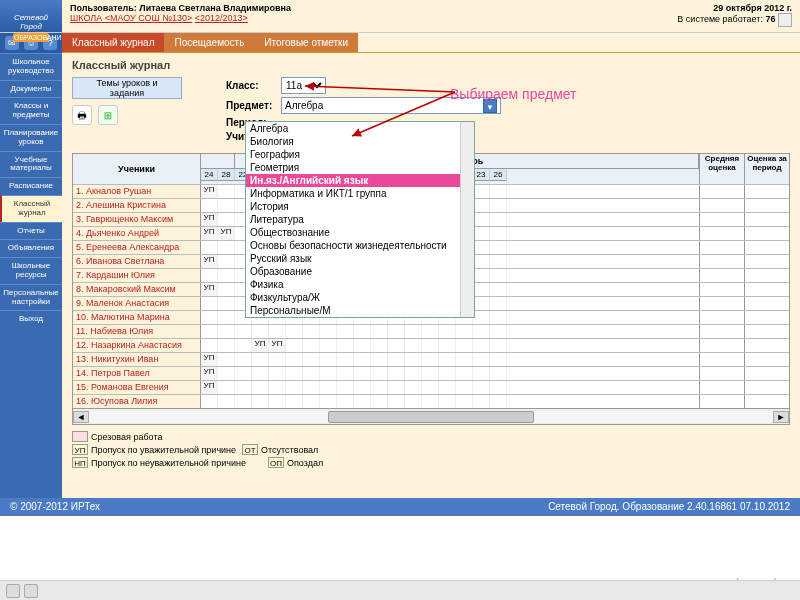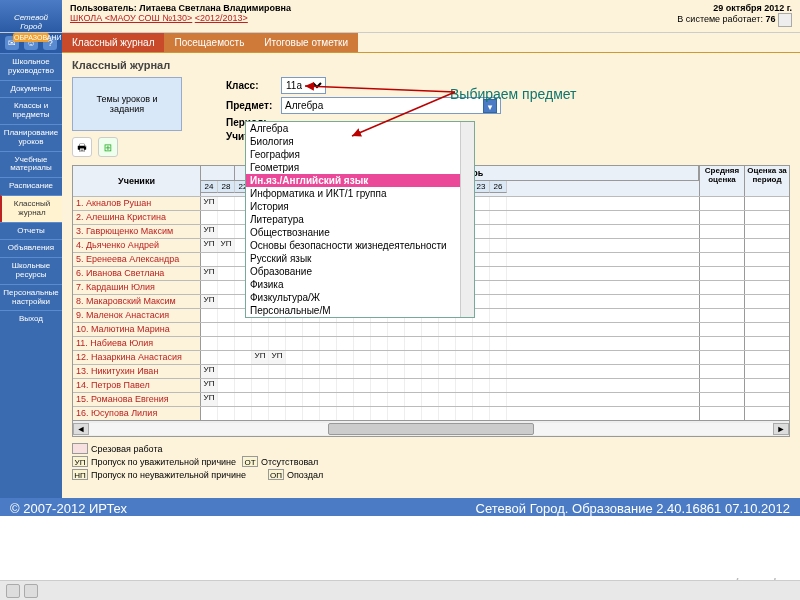--- a/index.html
+++ b/index.html
@@ -26,21 +26,21 @@
 .tab { padding:4px 10px; font-size:10px; color:#fff; cursor:pointer; }
 .tab.active { background:#c94a2a; }
 .tab.in1 { background:#d07a3a; }
 .tab.in2 { background:#d07a3a; }
 
 .content { padding:6px 10px; }
 .pagetitle { font-size:11px; font-weight:bold; color:#444; margin-bottom:6px; }
 
 .controls { display:flex; align-items:flex-start; }
 .ctrl-left { width:110px; }
-.btn-topics { background:#d8e8f8; border:1px solid #9ac; padding:16px 6px; font-size:9px; text-align:center; cursor:pointer; margin-bottom:6px; }
+.btn-topics { background:#d8e8f8; border:1px solid #9ac; padding:0 6px; font-size:9px; text-align:center; cursor:pointer; margin-bottom:6px; }
 .ctrl-icons { display:flex; gap:6px; }
 .ctrl-icons span { width:20px; height:20px; border:1px solid #ccc; border-radius:3px; display:inline-block; text-align:center; line-height:20px; }
 .prn { background:#fff; }
 .xls { background:#efe; color:#2a2; }
 
 .ctrl-right { margin-left:10px; }
 .row { display:flex; align-items:center; margin-bottom:3px;margin-left:34px; }
 .row label { width:55px; font-size:10px; font-weight:bold; }
 .row select,.row .sel { font-size:10px; height:17px; border:1px solid #7a9ac8; background:#fff; }
 .sel-class { width:45px; }
@@ -75,23 +75,23 @@
 .hscroll .arr { width:16px; text-align:center; background:#ddd; border:1px solid #aaa; font-size:9px; }
 .hscroll .track { flex:1; height:12px; background:#f5f5f5; position:relative; }
 .hscroll .thumb { position:absolute; left:35%; width:30%; height:100%; background:#ccc; border:1px solid #999; border-radius:2px; }
 
 .legend { margin-top:6px; font-size:9px; }
 .legend .lrow { display:flex; align-items:center; margin-bottom:2px; }
 .legend .sw { width:16px; height:11px; border:1px solid #999; margin-right:3px; text-align:center; font-size:8px; line-height:11px; }
 .legend .sw.pink { background:#f8e0e0; }
 .legend .sw.yl { background:#faf5d0; }
 
-.footer { position:absolute; bottom:84px; left:0; right:0; height:18px; background:#4a7bc4; color:#fff; display:flex; justify-content:space-between; padding:3px 10px; font-size:13px; }
-
-.annotation { position:absolute; left:450px; top:86px; font-size:14px; color:#0f766e; }
+.footer { position:absolute; bottom:84px; left:0; right:0; height:18px; background:#4a7bc4; color:#fff; display:flex; justify-content:space-between; padding:3px 10px; font-size:10px; }
+
+.annotation { position:absolute; left:450px; top:86px; font-size:14px; color:#ec4899; }
 svg.arrow-svg { position:absolute; left:300px; top:76px; pointer-events:none; z-index:20; }
 
 .watermark { position:absolute; right:6px; bottom:6px; font-size:16px; color:#bbb; font-style:italic; }
 .watermark b { color:#c44; font-style:normal; }
 
 .bottombar { position:absolute; bottom:0; left:0; right:0; height:20px; background:#e8e8e8; border-top:1px solid #ccc; }
 .bottombar .l,.bottombar .r { position:absolute; top:3px; width:14px; height:14px; background:#ddd; border:1px solid #aaa; border-radius:2px; }
 .bottombar .l { left:6px; } .bottombar .l2 { left:24px; }
 </style>
 </head>

